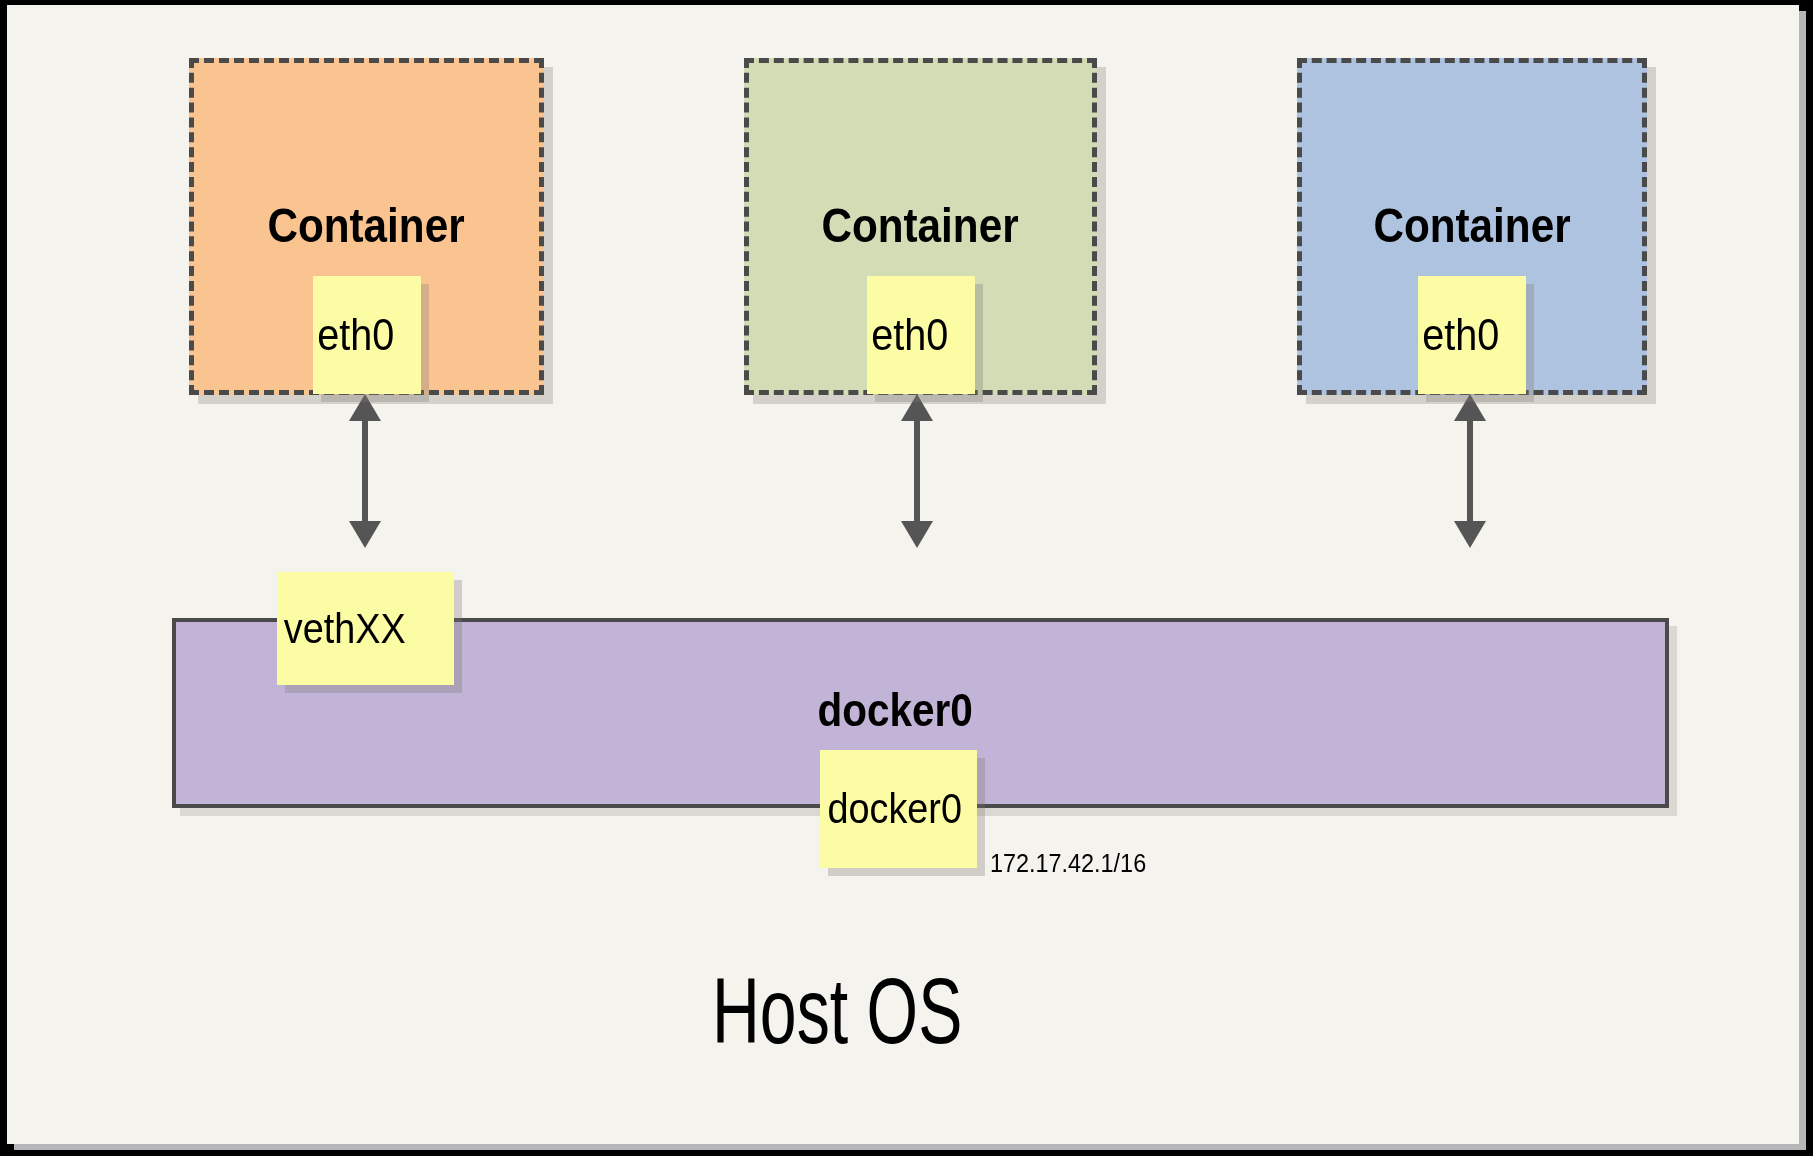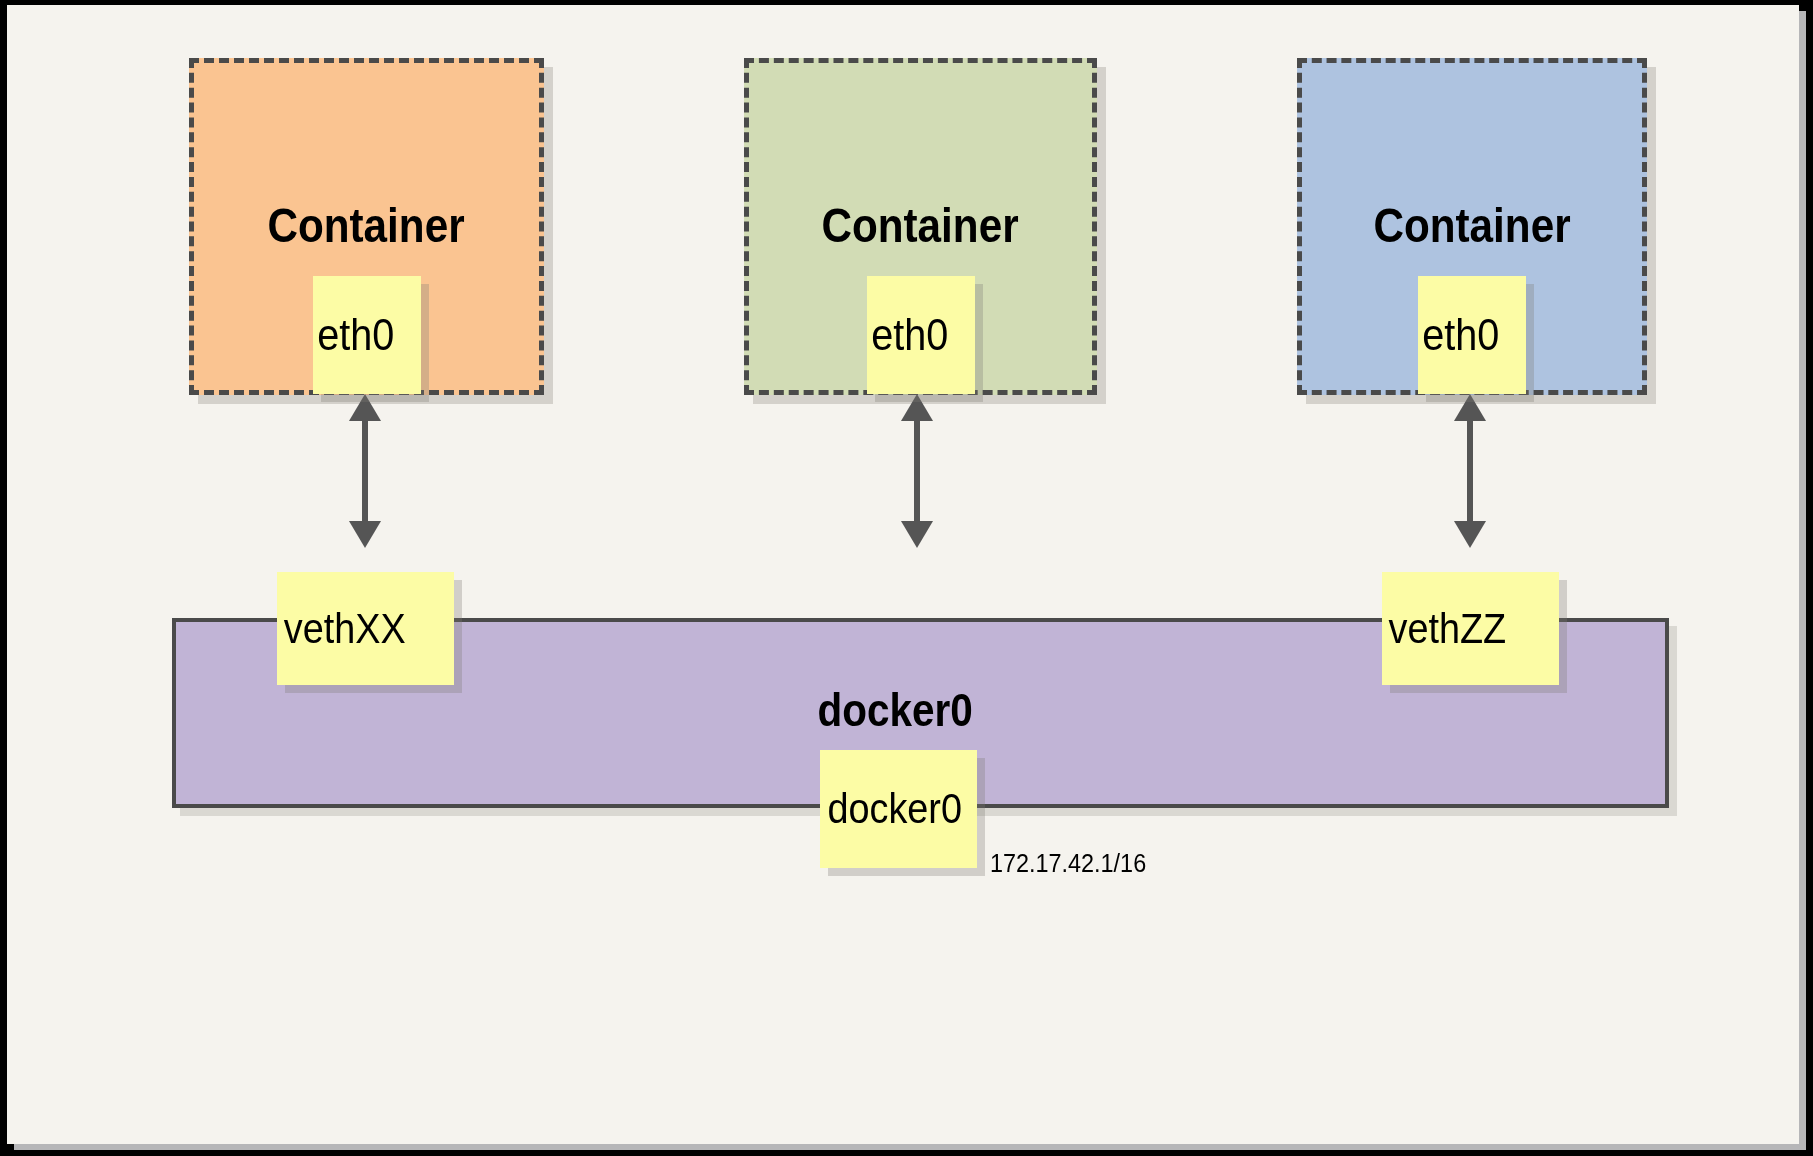--- a/index.html
+++ b/index.html
@@ -83,24 +83,22 @@
       <polygon points="20,1 36,28 4,28" fill="#555555"></polygon>
       <polygon points="20,155 36,128 4,128" fill="#555555"></polygon>
     </svg>
 
     <div class="bridge"></div>
     <div class="bridge-title"><span class="txt">docker0</span></div>
 
     <div class="note vethbox v1">
         <span class="txt">vethXX</span>
       </div>
-    <div class="note vethbox v3">
-        <span class="txt">vethZZ</span>
-      </div>
 
     <div class="note dockerbox">
         <span class="txt">docker0</span>
       </div>
     <div class="ip"><span class="txt">172.17.42.1/16</span></div>
 
+    <div class="host"><span class="txt">Host OS</span></div>
 
   </div>
 </div>
 
 </body></html>

